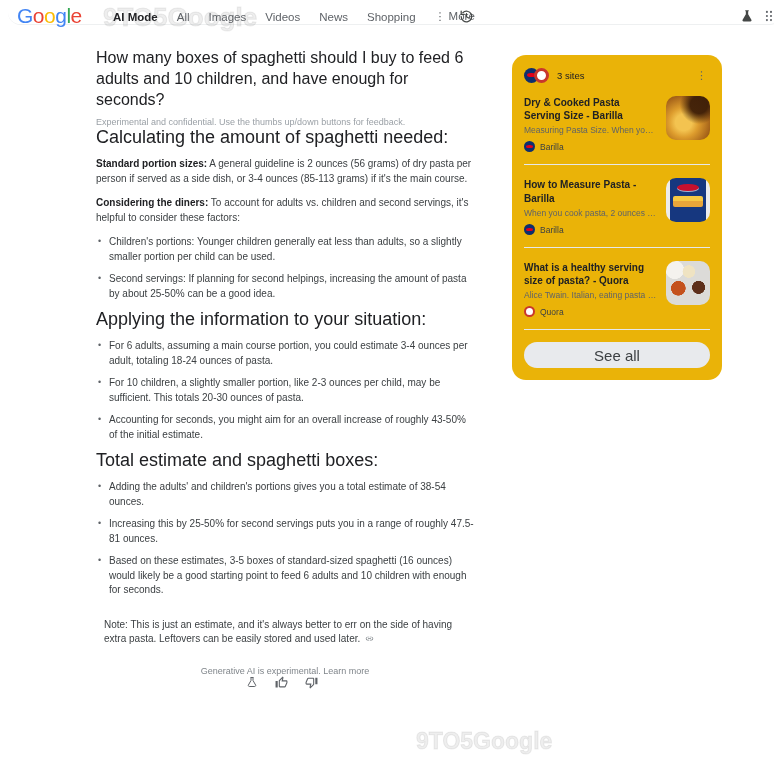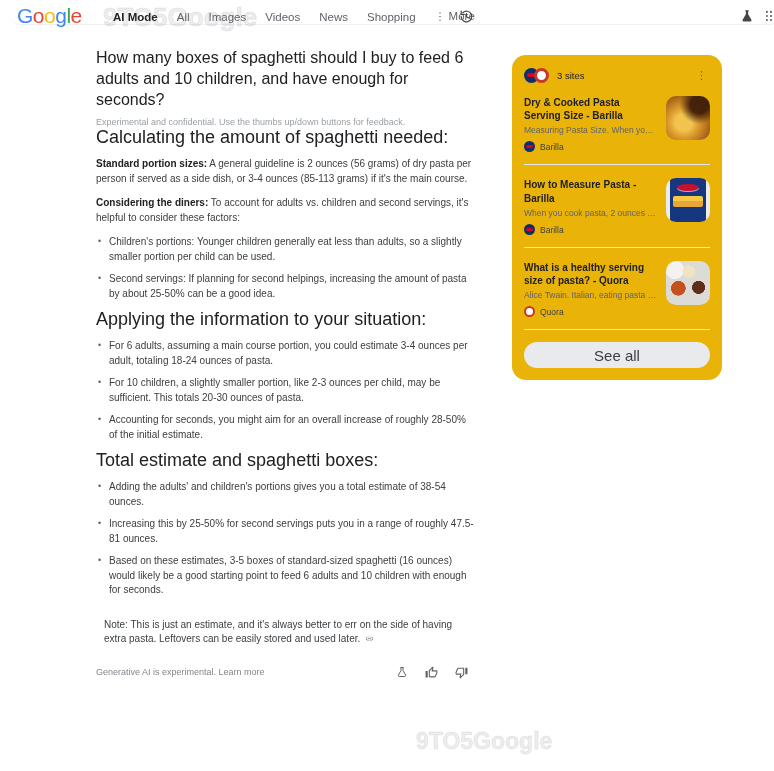--- a/index.html
+++ b/index.html
@@ -29,21 +29,21 @@
   .disclaimer { font-size:9px; color:#9aa0a6; margin-top:7px; }
   h2.sec { font-size:18px; font-weight:400; color:#202124; margin-bottom:9px; }
   .para { font-size:10px; color:#3c4043; line-height:1.45; margin-bottom:10px; }
   .para b { color:#202124; font-weight:700; }
   ul.blist { list-style:none; margin-top:2px; }
   ul.blist li { position:relative; font-size:10px; color:#3c4043; line-height:1.45; padding-left:13px; margin-bottom:8px; }
   ul.blist li::before { content:"•"; position:absolute; left:2px; top:0; color:#5f6368; font-size:9px; }
   .note { font-size:10px; color:#3c4043; line-height:1.45; margin-top:20px;margin-left:8px; }
   .cite-icon { display:inline-block; margin-left:5px; vertical-align:-1px; }
 
-  .ai-footer { margin-top:18px; display:flex; align-items:center; justify-content:space-between; width:378px; }
+  .ai-footer { margin-top:18px; display:flex; align-items:center; justify-content:space-between; width:378px;flex-direction:column; }
   .ai-footer-left { font-size:9px; color:#80868b; }
   .ai-footer-left a { color:#80868b; text-decoration:none; cursor:pointer; }
   .ai-footer-icons { display:flex; align-items:center; gap:17px; margin-right:6px; }
   .ai-footer-icons span { display:flex; cursor:pointer; }
   .thumb-down-icon svg { transform:rotate(180deg); }
 
   
   .sites-card { position:absolute; left:512px; top:55px; width:210px; background:#eab308; border-radius:14px; padding:12px 12px 12px 12px; }
   .card-head { display:flex; align-items:center; height:16px; }
   .fav { border-radius:50%; flex-shrink:0; position:relative; }
@@ -141,21 +141,21 @@
     </p>
     <ul class="blist">
       <li>Children's portions: Younger children generally eat less than adults, so a slightly smaller portion per child can be used.</li>
       <li>Second servings: If planning for second helpings, increasing the amount of pasta by about 25-50% can be a good idea.</li>
     </ul>
 
     <h2 class="sec">Applying the information to your situation:</h2>
     <ul class="blist">
       <li>For 6 adults, assuming a main course portion, you could estimate 3-4 ounces per adult, totaling 18-24 ounces of pasta.</li>
       <li>For 10 children, a slightly smaller portion, like 2-3 ounces per child, may be sufficient. This totals 20-30 ounces of pasta.</li>
-      <li>Accounting for seconds, you might aim for an overall increase of roughly 28-50% of the initial estimate.</li>
+      <li>Accounting for seconds, you might aim for an overall increase of roughly 43-50% of the initial estimate.</li>
     </ul>
 
     <h2 class="sec">Total estimate and spaghetti boxes:</h2>
     <ul class="blist">
       <li>Adding the adults' and children's portions gives you a total estimate of 38-54 ounces.</li>
       <li>Increasing this by 25-50% for second servings puts you in a range of roughly 47.5-81 ounces.</li>
       <li>Based on these estimates, 3-5 boxes of standard-sized spaghetti (16 ounces) would likely be a good starting point to feed 6 adults and 10 children with enough for seconds.</li>
     </ul>
 
     <p class="note"><span>Note: This is just an estimate, and it's always better to err on the side of having extra pasta. Leftovers can be easily stored and used later.</span><span class="cite-icon"><svg viewBox="0 0 24 24" width="9" height="9" fill="#80868b">

